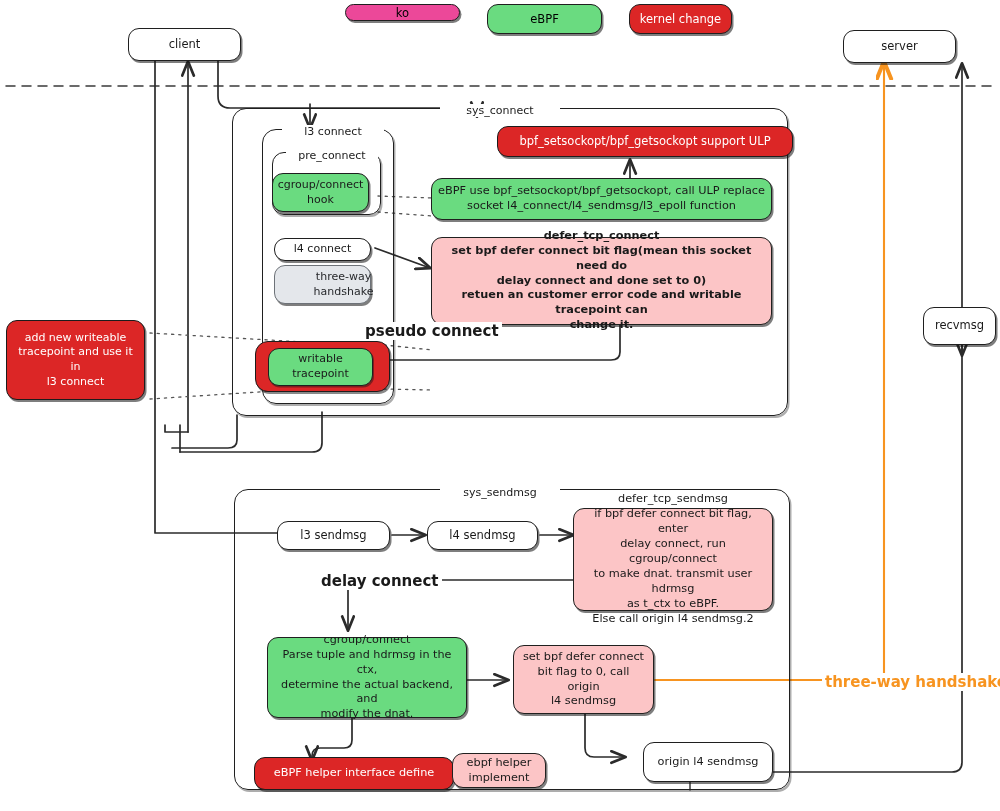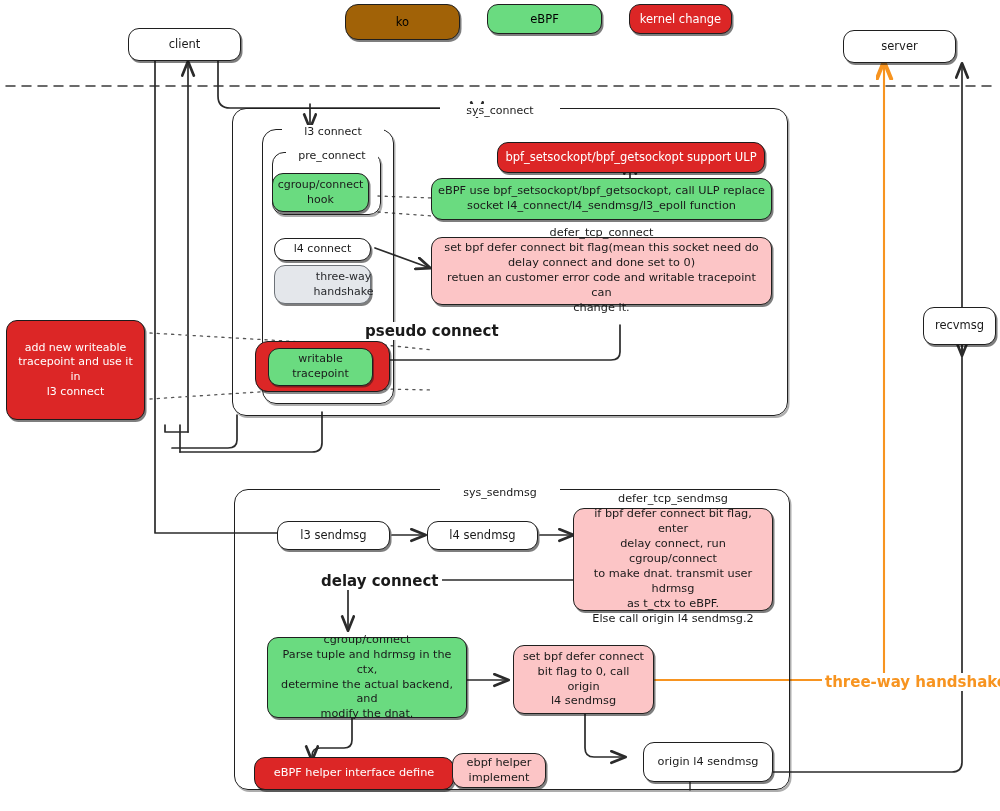--- a/index.html
+++ b/index.html
@@ -175,21 +175,21 @@
     <path class="wire" d="M962,345 L962,355" marker-end="url(#ah)"></path>
 
     <path class="wire" d="M962,308 L962,64" marker-end="url(#ah)"></path>
 
     <path class="wire-thin" d="M690,790 L690,757"></path>
 
     <path class="wire-orange" d="M655,680 L884,680"></path>
     <path class="wire-orange" d="M884,680 L884,62" marker-end="url(#ah-o)"></path>
   </svg>
 
-  <div class="legend-item" style="left:345px; top:4px; width:115px; height:36px; background:#a16207;border-radius:13px;">
+  <div class="legend-item" style="left:345px; top:4px; width:115px; height:17px; background:#ec4899;border-radius:13px;">
     <span>ko</span>
   </div>
   <div class="legend-item" style="left:487px; top:4px; width:115px; height:30px; background:#6ADB80;">
     <span>eBPF</span>
   </div>
   <div class="legend-item" style="left:629px; top:4px; width:103px; height:30px; background:#DC2626; color:#ffffff;">
     <span>kernel change</span>
   </div>
 
   <div class="node plain" style="left:128px; top:28px; width:113px; height:33px;">
@@ -197,21 +197,21 @@
   </div>
 
   <div class="node plain" style="left:843px; top:30px; width:113px; height:33px;">
     <span>server</span>
   </div>
 
   <div class="node plain" style="left:923px; top:307px; width:73px; height:38px;">
     <span>recvmsg</span>
   </div>
 
-  <div class="node red" style="left:6px; top:320px; width:139px; height:100px; font-size:11px;">
+  <div class="node red" style="left:6px; top:320px; width:139px; height:80px; font-size:11px;">
     <span>add new writeable
 tracepoint and use it in
 l3 connect</span>
   </div>
 
   <div class="group" style="left:232px; top:108px; width:556px; height:308px;"></div>
   <div class="group-title" style="left:440px; top:104px; width:110px;">sys_connect</div>
 
   <div class="group" style="left:262px; top:129px; width:132px; height:275px;"></div>
   <div class="group-title" style="left:282px; top:125px; width:92px;">l3 connect</div>
@@ -232,30 +232,30 @@
     <span>three-way
 handshake</span>
   </div>
 
   <div class="red-wrap" style="left:255px; top:341px; width:135px; height:51px;"></div>
   <div class="node green" style="left:268px; top:348px; width:105px; height:38px; font-size:11px; box-shadow:1px 1.5px 0 rgba(20,20,20,0.45);">
     <span>writable
 tracepoint</span>
   </div>
 
-  <div class="node red" style="left:497px; top:126px; width:268px; height:31px; font-size:11.5px;margin-top:16px;">
+  <div class="node red" style="left:497px; top:126px; width:296px; height:31px; font-size:11.5px;">
     <span>bpf_setsockopt/bpf_getsockopt support ULP</span>
   </div>
 
   <div class="node green" style="left:431px; top:178px; width:341px; height:42px; font-size:11.3px;">
     <span>eBPF use bpf_setsockopt/bpf_getsockopt, call ULP replace
 socket l4_connect/l4_sendmsg/l3_epoll function</span>
   </div>
 
-  <div class="node pink" style="left:431px; top:237px; width:341px; height:68px; font-size:11.3px;">
+  <div class="node pink" style="left:431px; top:237px; width:341px; height:88px; font-size:11.3px;font-weight:bold;">
     <span>defer_tcp_connect
 set bpf defer connect bit flag(mean this socket need do
 delay connect and done set to 0)
 retuen an customer error code and writable tracepoint can
 change it.</span>
   </div>
 
 
   <div class="edge-label" style="left:362px; top:322px;">pseudo connect</div>
 

